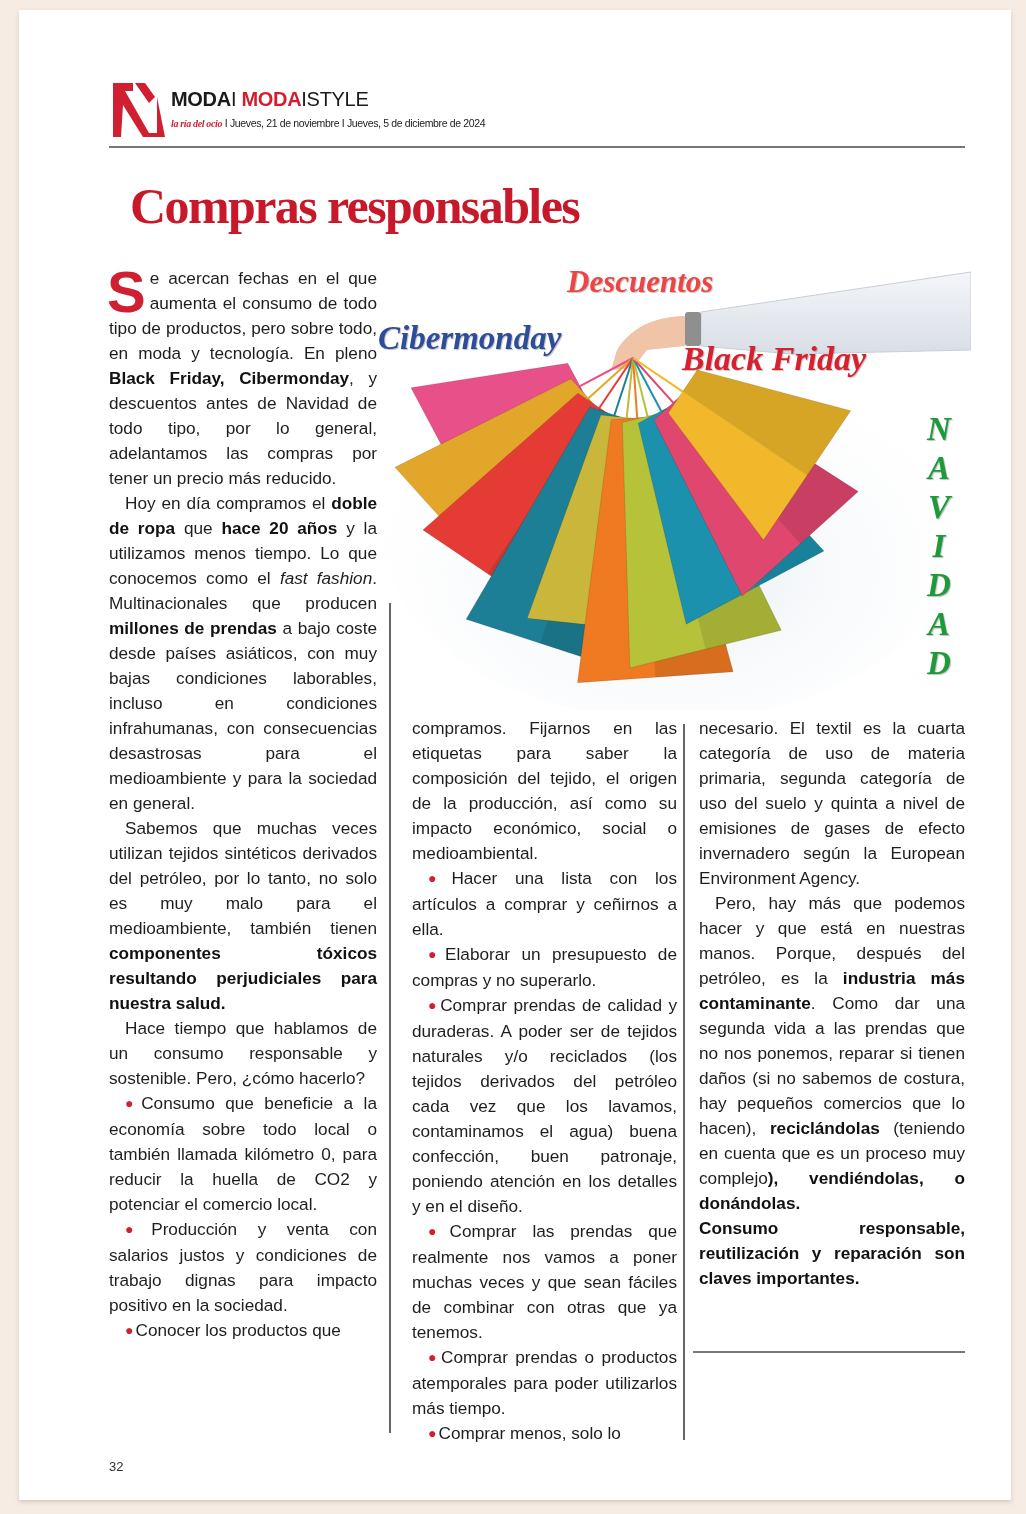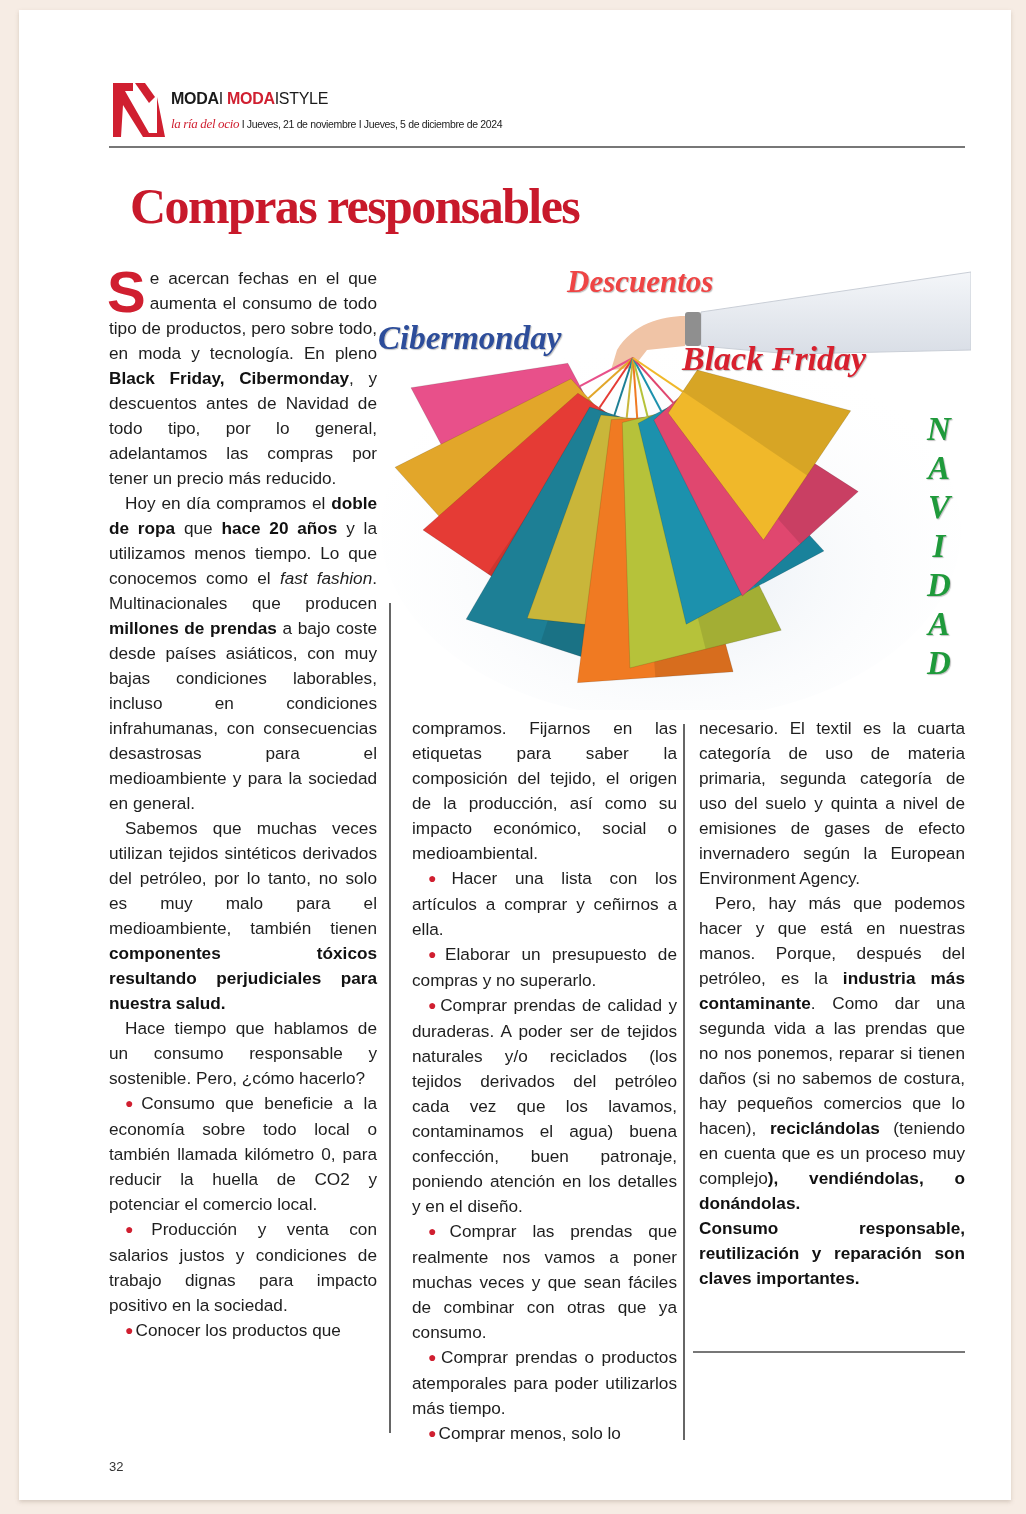--- a/index.html
+++ b/index.html
@@ -4,27 +4,27 @@
 <style>
   * { box-sizing: border-box; margin: 0; padding: 0; }
   html, body { width: 1026px; height: 1514px; background: #f6ece4; overflow: hidden; }
   .page {
     position: absolute; left: 19px; top: 10px; width: 992px; height: 1490px;
     background: #ffffff; box-shadow: 0 2px 4px rgba(120,100,80,0.25);
   }
   
   .logo { position: absolute; left: 94px; top: 73px; width: 52px; height: 54px; }
   .section-line { position: absolute; left: 152px; top: 80px; font-family: "Liberation Sans", sans-serif;
-    font-size: 16px; letter-spacing: -0.3px; color: #1a1a1a; line-height: 18px; }
+    font-size: 20px; letter-spacing: -0.3px; color: #1a1a1a; line-height: 18px; }
   .section-line b { font-weight: 700; }
   .section-line .red { color: #d01f30; }
   .section-line .light { font-weight: 400; }
   .pub-line { position: absolute; left: 152px; top: 107px; font-family: "Liberation Sans", sans-serif;
     font-size: 10.5px; letter-spacing: -0.35px; color: #222; line-height: 13px; white-space: nowrap; }
-  .pub-line .brand { font-family: "Liberation Serif", serif; font-style: italic; font-weight: 400; color: #d01f30; font-size: 13px; }
+  .pub-line .brand { font-family: "Liberation Serif", serif; font-style: italic; font-weight: 700; color: #d01f30; font-size: 10px; }
   .header-rule { position: absolute; left: 90px; top: 136px; width: 856px; height: 2px; background: #777; }
 
   
   .title { position: absolute; left: 96px; top: 166px; font-family: "Liberation Serif", serif;
     font-size: 50px; color: #c8192b; letter-spacing: -1.6px; line-height: 60px; white-space: nowrap; margin-left: 15px; }
 
   
   .col { position: absolute; font-family: "Liberation Sans", sans-serif; font-size: 17.2px;
     line-height: 25px; color: #1e1e1e; }
   .col p { text-align: justify; text-align-last: left; hyphens: manual; }
@@ -161,21 +161,21 @@
     <p class="ind"><span class="bullet">●</span><span>Conocer los productos que</span></p>
   </div>
 
   <div class="vrule vrule1"></div>
 
   <div class="col col2">
     <p>compramos. Fijarnos en las etiquetas para saber la composición del tejido, el origen de la producción, así como su impacto económico, social o medioambiental.</p>
     <p class="ind"><span class="bullet">●</span><span>Hacer una lista con los artículos a comprar y ceñirnos a ella.</span></p>
     <p class="ind"><span class="bullet">●</span><span>Elaborar un presupuesto de compras y no superarlo.</span></p>
     <p class="ind"><span class="bullet">●</span><span>Comprar prendas de calidad y duraderas. A poder ser de tejidos naturales y/o reciclados (los tejidos derivados del petróleo cada vez que los lavamos, contaminamos el agua) buena confección, buen patronaje, poniendo atención en los detalles y en el diseño.</span></p>
-    <p class="ind"><span class="bullet">●</span><span>Comprar las prendas que realmente nos vamos a poner muchas veces y que sean fáciles de combinar con otras que ya consumo.</span></p>
+    <p class="ind"><span class="bullet">●</span><span>Comprar las prendas que realmente nos vamos a poner muchas veces y que sean fáciles de combinar con otras que ya tenemos.</span></p>
     <p class="ind"><span class="bullet">●</span><span>Comprar prendas o productos atemporales para poder utilizarlos más tiempo.</span></p>
     <p class="ind"><span class="bullet">●</span><span>Comprar menos, solo lo</span></p>
   </div>
 
   <div class="vrule vrule2"></div>
 
   <div class="col col3">
     <p>necesario. El textil es la cuarta categoría de uso de materia primaria, segunda categoría de uso del suelo y quinta a nivel de emisiones de gases de efecto invernadero según la European Environment Agency.</p>
     <p class="ind"><span>Pero, hay más que podemos hacer y que está en nuestras manos. Porque, después del petróleo, es la </span><b>industria más contaminante</b><span>. Como dar una segunda vida a las prendas que no nos ponemos, reparar si tienen daños (si no sabemos de costura, hay pequeños comercios que lo hacen), </span><b>reciclándolas</b><span> (teniendo en cuenta que es un proceso muy complejo</span><b>), vendiéndolas, o donándolas.</b></p>
     <p><b>Consumo responsable, reutilización y reparación son claves importantes.</b></p>

